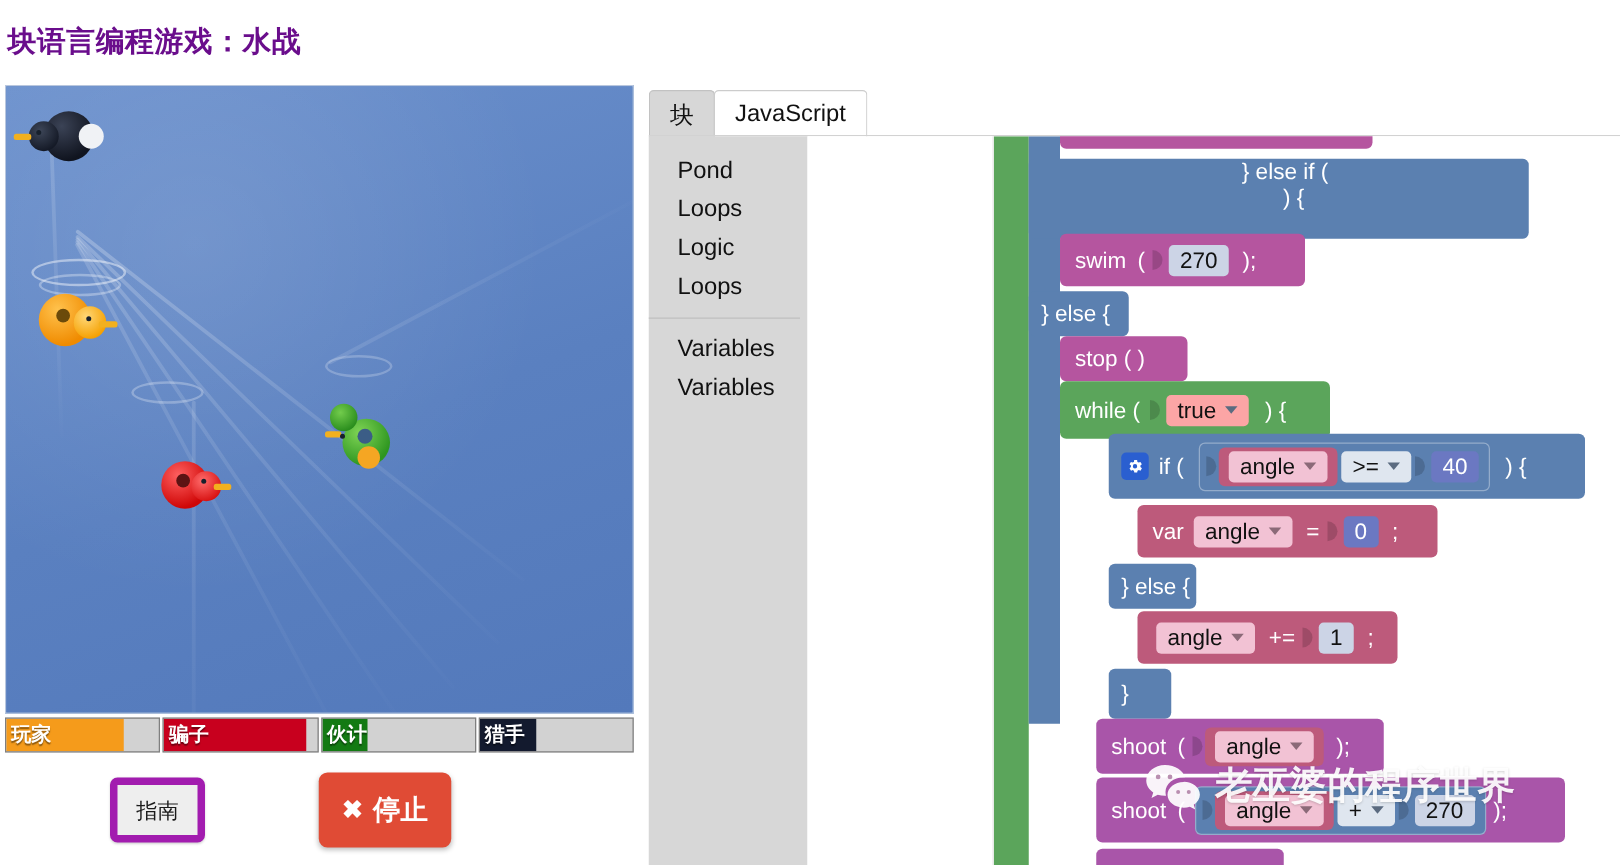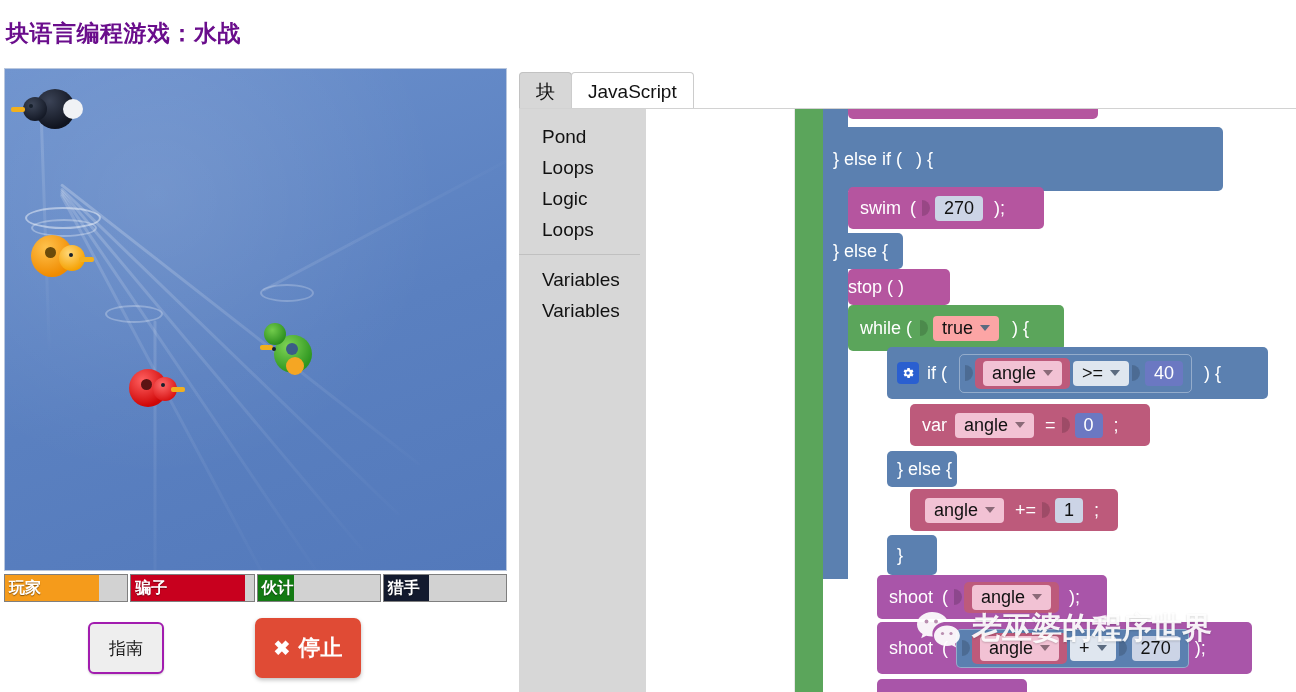--- a/index.html
+++ b/index.html
@@ -52,21 +52,21 @@
           display:flex; gap:2px; }
   .bar { position:relative; flex:1 1 0; height:28px;
          border:1px solid #7f7f7f; background:#d2d2d2; overflow:hidden; }
   .bar .fill { position:absolute; left:0; top:0; bottom:0; }
   .bar .nm { position:absolute; left:4px; top:3px; font-size:16px; font-weight:bold;
              color:#fff; text-shadow:0 1px 1px rgba(0,0,0,.45); white-space:nowrap; }
 
   
   .btn-guide {
     position:absolute; left:88px; top:622px; width:76px; height:52px;
-    background:#eeeeee; border:2px solid #a21caf; border-radius:6px;
+    background:#eeeeee; border:6px solid #a21caf; border-radius:6px;
     font-size:17px; color:#1a1a1a; display:flex; align-items:center; justify-content:center;
     box-shadow:0 1px 2px rgba(0,0,0,.18); cursor:pointer;
   }
   .btn-stop {
     position:absolute; left:255px; top:618px; width:106px; height:60px;
     background:#e04b35; border:none; border-radius:7px;
     display:flex; align-items:center; justify-content:center; gap:8px;
     color:#fff; font-size:22px; font-weight:bold; cursor:pointer;
     box-shadow:0 2px 4px rgba(0,0,0,.25);
   }
@@ -234,38 +234,38 @@
     <div class="tb-item">Variables</div>
   </div>
   <div class="flyout"></div>
 
   <div class="ws">
     <div class="band-green"></div>
     <div class="band-blue"></div>
 
     <div class="blk c-pond" style="left:53px; top:-16px; width:250px; height:26px;"></div>
 
-    <div class="blk c-ctl" style="left:28px; top:18px; width:400px; height:64px; padding-left:10px;">
+    <div class="blk c-ctl" style="left:28px; top:18px; width:400px; height:64px; padding-left:10px;flex-direction:column;">
       <span>} else if (</span>
       <span style="margin-left:14px;">) {</span>
     </div>
 
     <div class="blk c-pond" style="left:53px; top:78px; width:196px; height:42px; padding-left:12px;">
       <span>swim</span>
       <span style="margin-left:9px;">(</span>
       <span class="notch" style="margin-left:6px;"></span>
       <span class="field num">270</span>
       <span style="margin-left:8px;">);</span>
     </div>
 
     <div class="blk c-ctl" style="left:28px; top:124px; width:80px; height:36px; padding-left:10px;">
       <span>} else {</span>
     </div>
 
-    <div class="blk c-pond" style="left:53px; top:160px; width:102px; height:36px; padding-left:0;">
+    <div class="blk c-pond" style="left:53px; top:160px; width:102px; height:36px; padding-left:12px;">
       <span>stop ( )</span>
     </div>
 
     <div class="blk c-loop" style="left:53px; top:196px; width:216px; height:46px; padding-left:12px;">
       <span>while (</span>
       <span class="notch" style="margin-left:8px;"></span>
       <span class="field">
         <span>true</span>
         <i class="caret"></i>
       </span>

